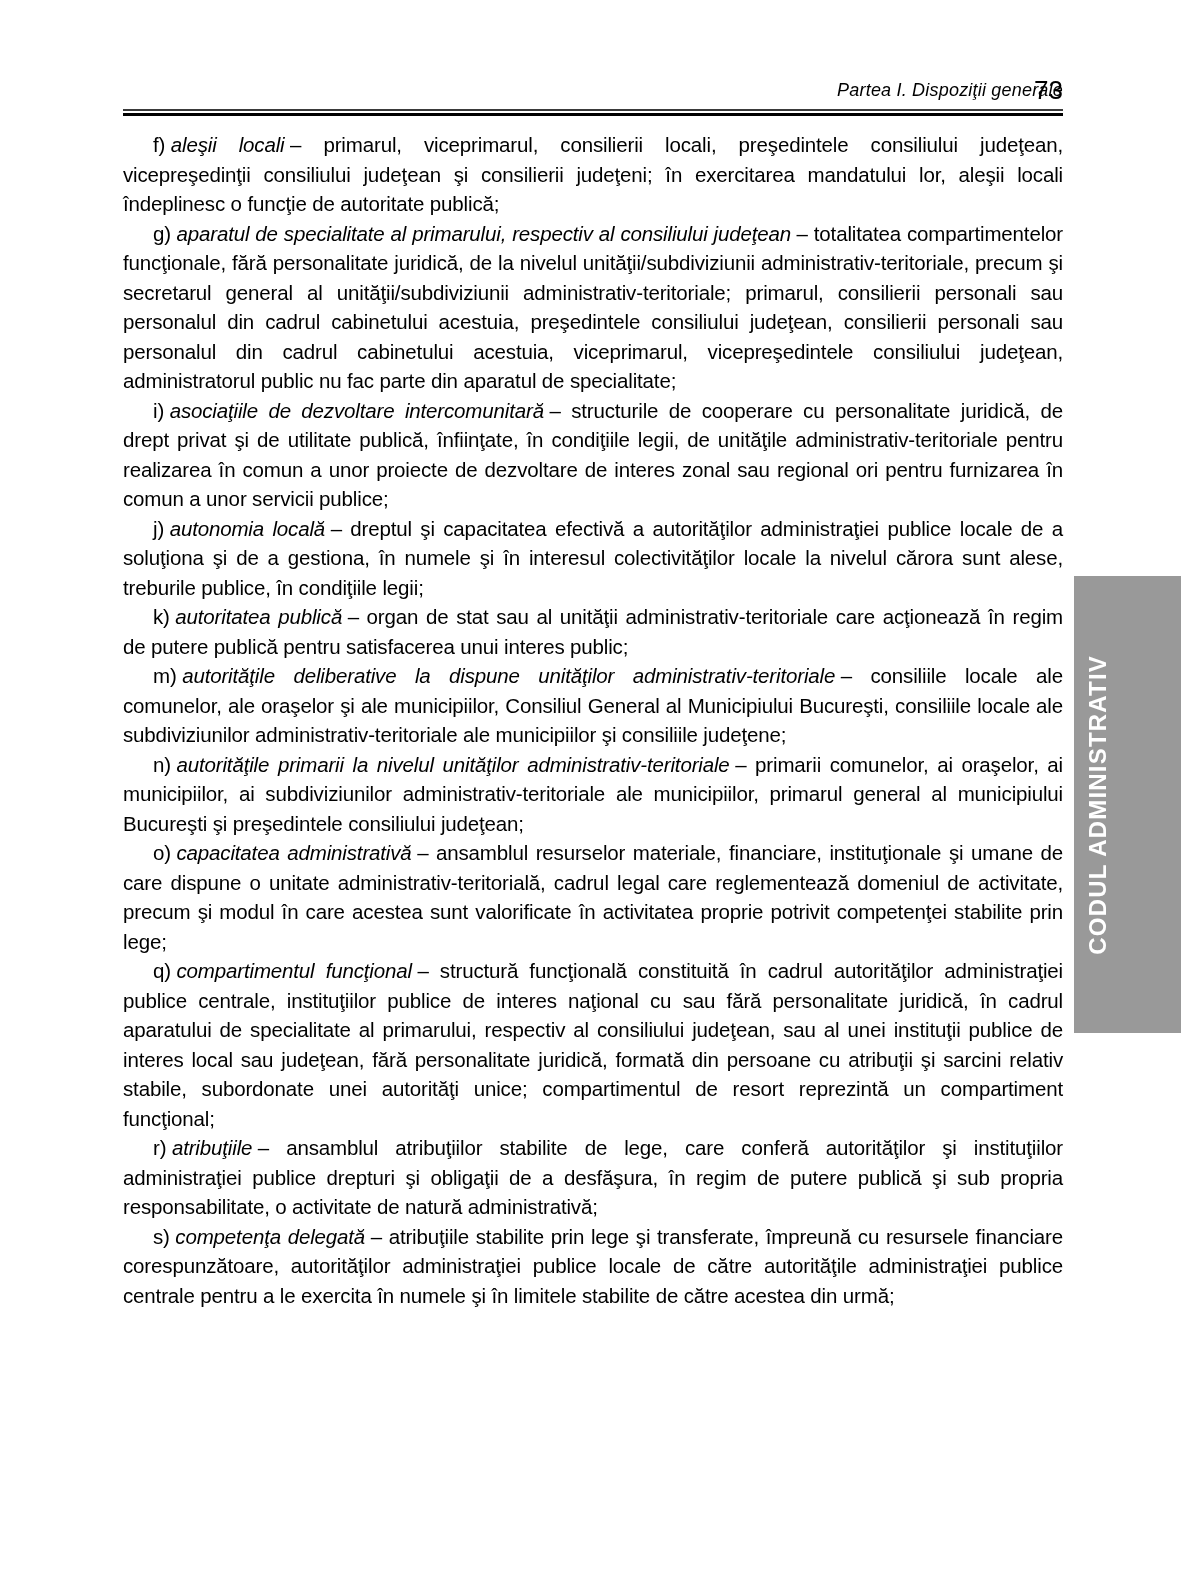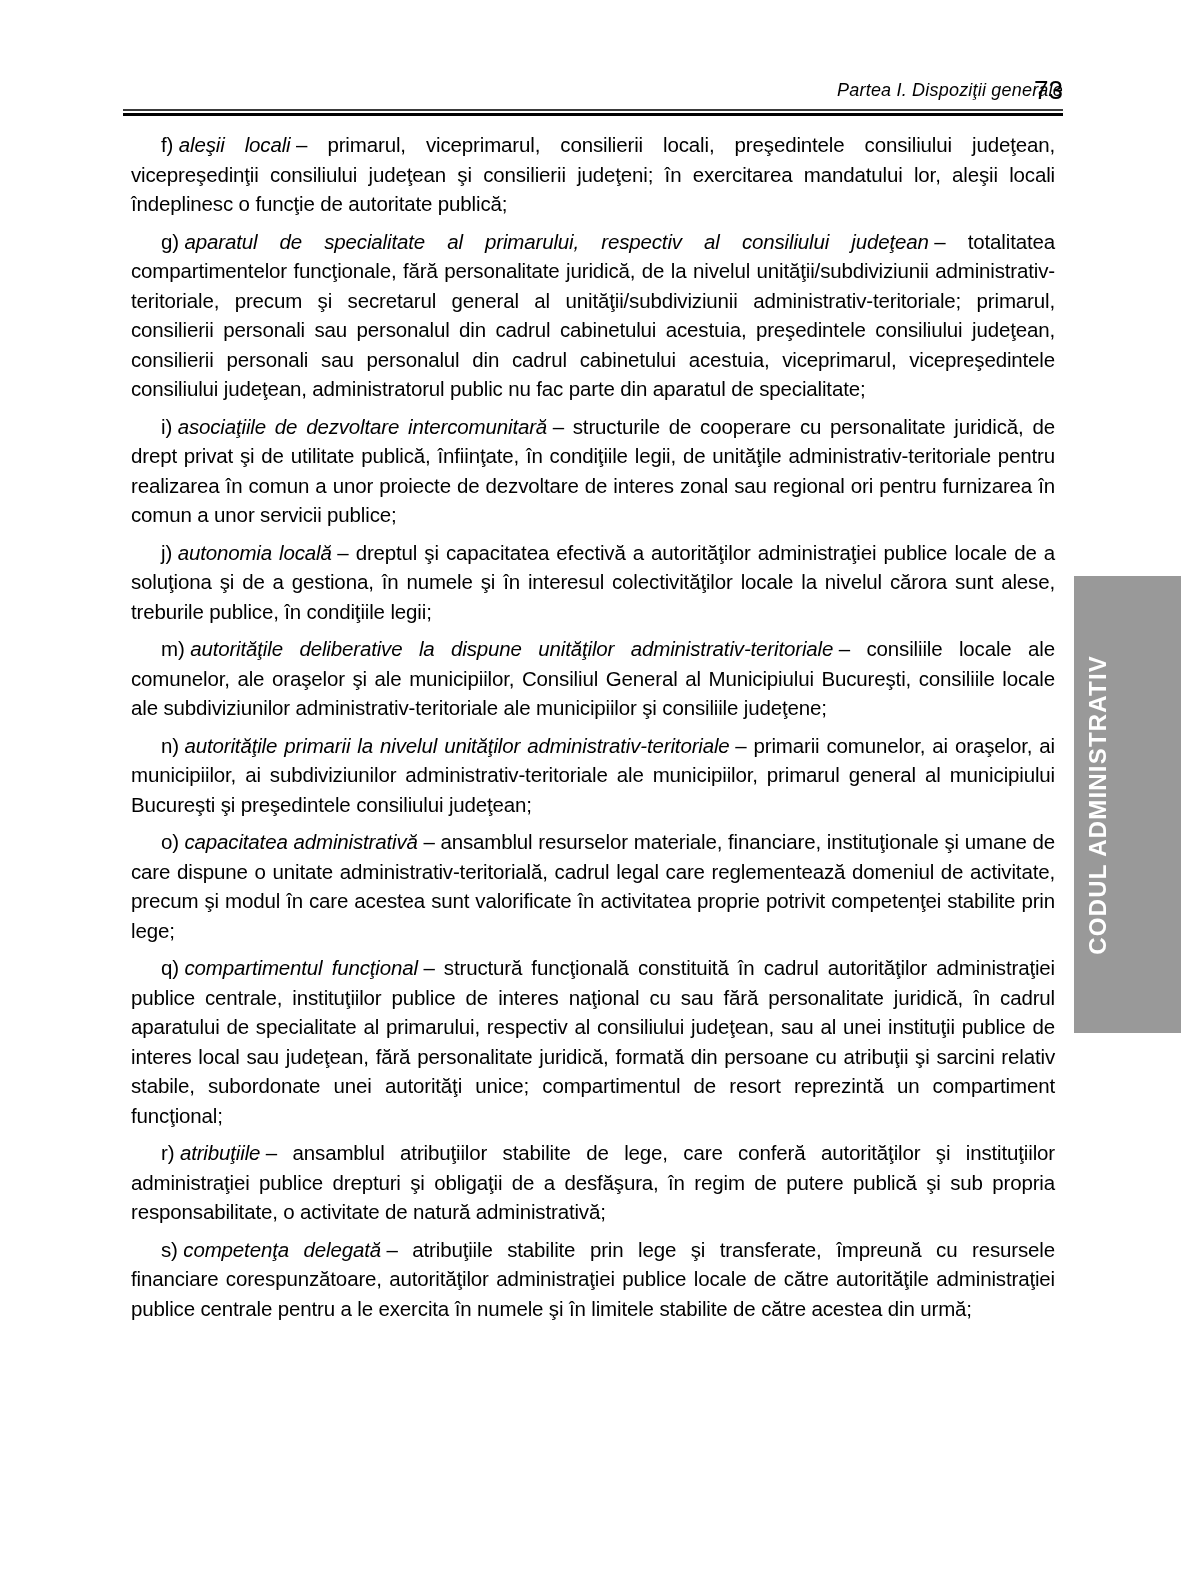--- a/index.html
+++ b/index.html
@@ -44,21 +44,21 @@
   .rule-thick { height: 3px; background: #000; margin-top: 2px; }
   
   .content {
     margin-top: 14px;
     font-size: 20.5px;
     line-height: 29.5px;
     text-align: justify;
     letter-spacing: -0.15px;
   }
   p.def {
-    margin: 8px;
+    margin: 0;
     text-indent: 30px;
   }
   p.def .marker { margin-right: 0.27em; }
   p.def .term   { font-style: italic; margin-right: 0.27em; }
   
   .side-tab {
     position: absolute;
     top: 576px;
     right: 0;
     width: 107px;
@@ -96,20 +96,21 @@
     <main class="content" id="definitions">
   <p class="def"><span class="marker">f)</span><span class="term">aleşii locali</span><span class="deftext">– primarul, viceprimarul, consilierii locali, preşedintele consiliului judeţean, vicepreşedinţii consiliului judeţean şi consilierii judeţeni; în exercitarea mandatului lor, aleşii locali îndeplinesc o funcţie de autoritate publică;</span></p>
 
   <p class="def"><span class="marker">g)</span><span class="term">aparatul de specialitate al primarului, respectiv al consiliului judeţean</span><span class="deftext">– totalitatea compartimentelor funcţionale, fără personalitate juridică, de la nivelul unităţii/subdiviziunii administrativ-teritoriale, precum şi secretarul general al unităţii/subdiviziunii administrativ-teritoriale; primarul, consilierii personali sau personalul din cadrul cabinetului acestuia, preşedintele consiliului judeţean, consilierii personali sau personalul din cadrul cabinetului acestuia, viceprimarul, vicepreşedintele consiliului judeţean, administratorul public nu fac parte din aparatul de specialitate;</span></p>
 
 
   <p class="def"><span class="marker">i)</span><span class="term">asociaţiile de dezvoltare intercomunitară</span><span class="deftext">– structurile de cooperare cu personalitate juridică, de drept privat şi de utilitate publică, înfiinţate, în condiţiile legii, de unităţile administrativ-teritoriale pentru realizarea în comun a unor proiecte de dezvoltare de interes zonal sau regional ori pentru furnizarea în comun a unor servicii publice;</span></p>
 
   <p class="def"><span class="marker">j)</span><span class="term">autonomia locală</span><span class="deftext">– dreptul şi capacitatea efectivă a autorităţilor administraţiei publice locale de a soluţiona şi de a gestiona, în numele şi în interesul colectivităţilor locale la nivelul cărora sunt alese, treburile publice, în condiţiile legii;</span></p>
 
+  <p class="def"><span class="marker">k)</span><span class="term">autoritatea publică</span><span class="deftext">– organ de stat sau al unităţii administrativ-teritoriale care acţionează în regim de putere publică pentru satisfacerea unui interes public;</span></p>
 
 
   <p class="def"><span class="marker">m)</span><span class="term">autorităţile deliberative la dispune unităţilor administrativ-teritoriale</span><span class="deftext">– consiliile locale ale comunelor, ale oraşelor şi ale municipiilor, Consiliul General al Municipiului Bucureşti, consiliile locale ale subdiviziunilor administrativ-teritoriale ale municipiilor şi consiliile judeţene;</span></p>
 
   <p class="def"><span class="marker">n)</span><span class="term">autorităţile primarii la nivelul unităţilor administrativ-teritoriale</span><span class="deftext">– primarii comunelor, ai oraşelor, ai municipiilor, ai subdiviziunilor administrativ-teritoriale ale municipiilor, primarul general al municipiului Bucureşti şi preşedintele consiliului judeţean;</span></p>
 
   <p class="def"><span class="marker">o)</span><span class="term">capacitatea administrativă</span><span class="deftext">– ansamblul resurselor materiale, financiare, instituţionale şi umane de care dispune o unitate administrativ-teritorială, cadrul legal care reglementează domeniul de activitate, precum şi modul în care acestea sunt valorificate în activitatea proprie potrivit competenţei stabilite prin lege;</span></p>
 
 
   <p class="def"><span class="marker">q)</span><span class="term">compartimentul funcţional</span><span class="deftext">– structură funcţională constituită în cadrul autorităţilor administraţiei publice centrale, instituţiilor publice de interes naţional cu sau fără personalitate juridică, în cadrul aparatului de specialitate al primarului, respectiv al consiliului judeţean, sau al unei instituţii publice de interes local sau judeţean, fără personalitate juridică, formată din persoane cu atribuţii şi sarcini relativ stabile, subordonate unei autorităţi unice; compartimentul de resort reprezintă un compartiment funcţional;</span></p>

